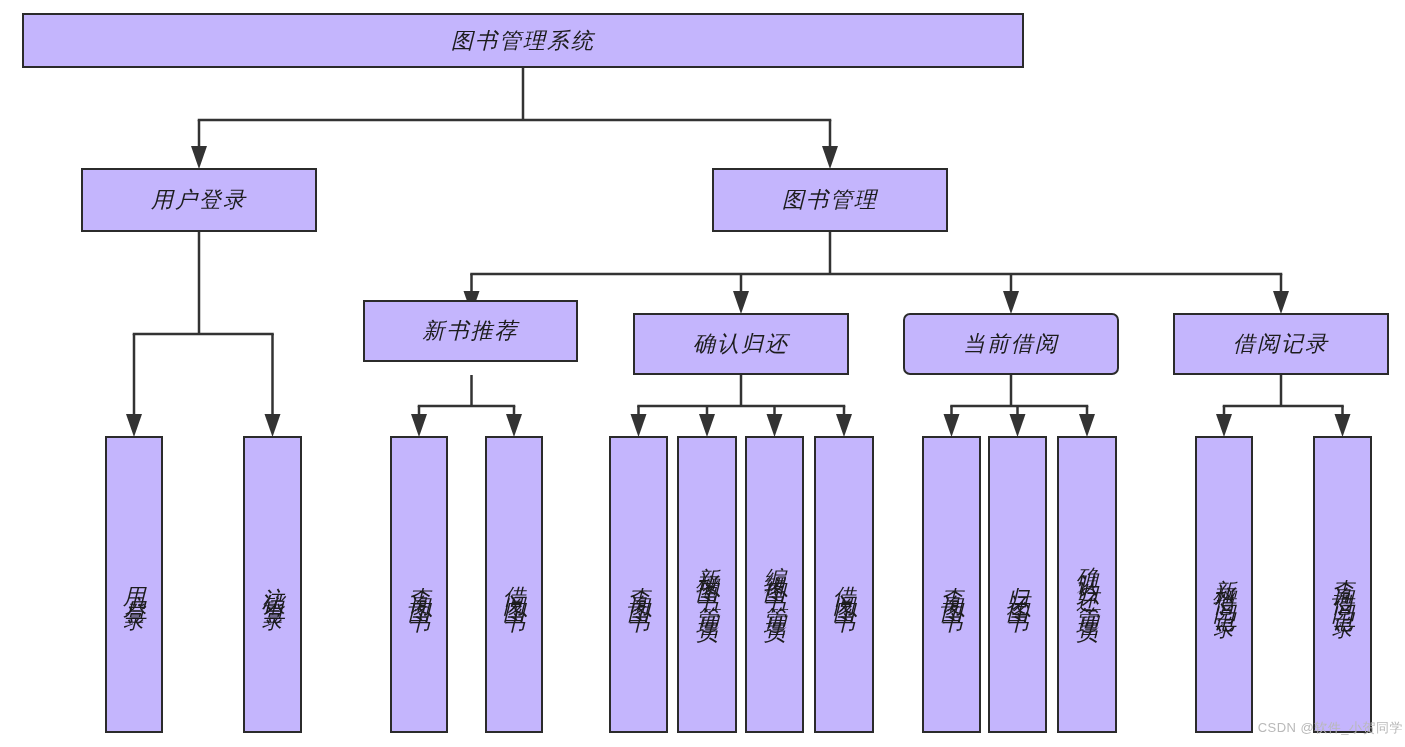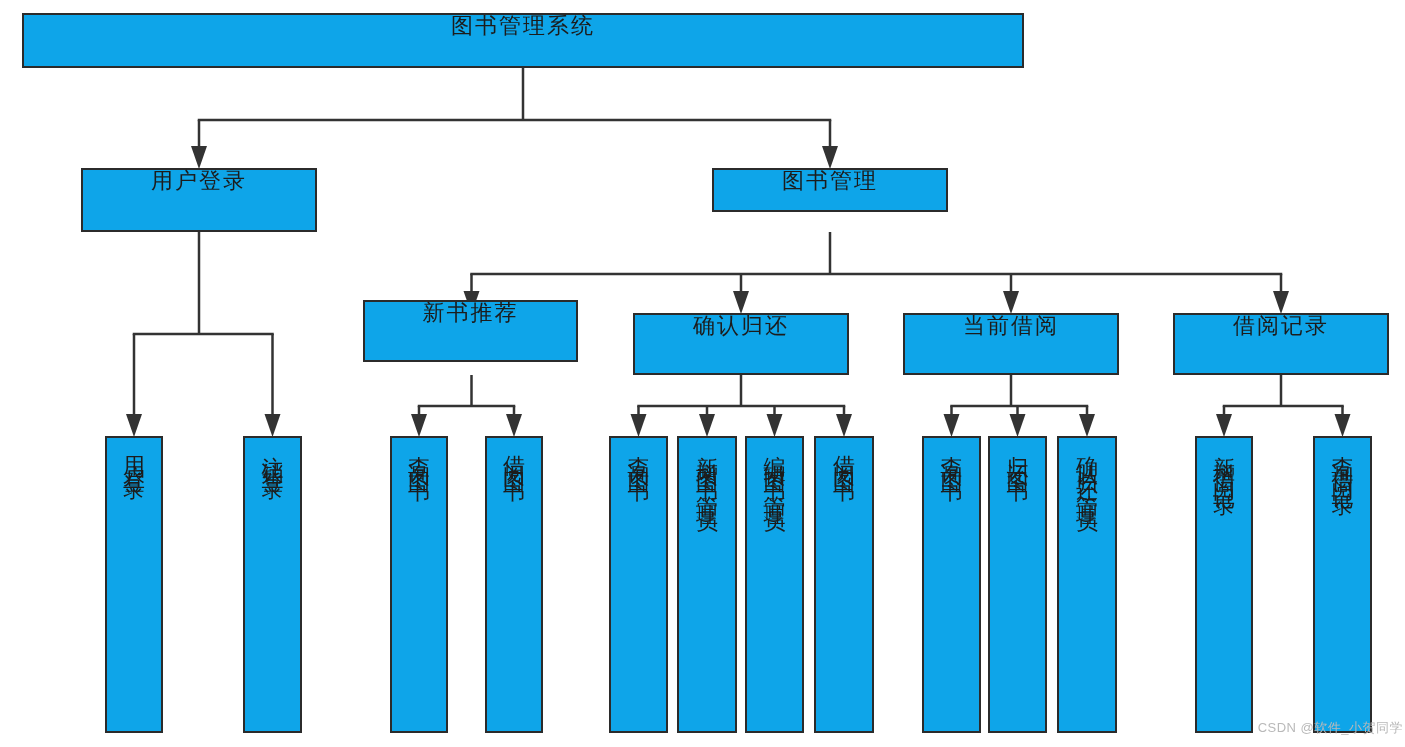--- a/index.html
+++ b/index.html
@@ -7,26 +7,27 @@
     position:relative;
     width:1405px;height:747px;
     background:var(--bg,#ffffff);
     overflow:hidden;
     font-family:"Liberation Sans","DejaVu Sans",sans-serif;
   }
   .wires{position:absolute;left:0;top:0;width:1405px;height:747px;}
   .node{
     position:absolute;
     box-sizing:border-box;
-    background:#0ea5e9;
+    background:#c4b5fd;
     border:2.5px solid var(--border,#2b2b2b);
-    display:flex;align-items:flex-start;justify-content:center;
+    display:flex;align-items:center;justify-content:center;
     color:var(--text,#1c1c1c);
     font-size:22px;
     line-height:1;
+    font-style:italic;
   }
   .node .lbl{letter-spacing:2px;white-space:nowrap;}
   .node.v .lbl{
     writing-mode:vertical-rl;
     text-orientation:mixed;
     letter-spacing:8px;
     white-space:nowrap;
   }
   .watermark{
     position:absolute;
@@ -96,30 +97,30 @@
       <line x1="1342.5" y1="406" x2="1342.5" y2="416" stroke="#333333" stroke-width="2.5"></line>
       <polygon points="1334.5,414 1350.5,414 1342.5,437" fill="#333333"></polygon>
     </svg>
   <div id="nodes">
       <div class="node" style="left: 22px; top: 13px; width: 1002px; height: 55px;">
         <span class="lbl">图书管理系统</span>
       </div>
       <div class="node" style="left: 81px; top: 168px; width: 236px; height: 64px;">
         <span class="lbl">用户登录</span>
       </div>
-      <div class="node" style="left: 712px; top: 168px; width: 236px; height: 44px;">
+      <div class="node" style="left: 712px; top: 168px; width: 236px; height: 64px;">
         <span class="lbl">图书管理</span>
       </div>
       <div class="node" style="left: 363px; top: 300px; width: 215px; height: 62px;">
         <span class="lbl">新书推荐</span>
       </div>
       <div class="node" style="left: 633px; top: 313px; width: 216px; height: 62px;">
         <span class="lbl">确认归还</span>
       </div>
-      <div class="node" style="left: 903px; top: 313px; width: 216px; height: 62px;">
+      <div class="node" style="left: 903px; top: 313px; width: 216px; height: 62px; border-radius: 7px;">
         <span class="lbl">当前借阅</span>
       </div>
       <div class="node" style="left: 1173px; top: 313px; width: 216px; height: 62px;">
         <span class="lbl">借阅记录</span>
       </div>
       <div class="node v" style="left: 105px; top: 436px; width: 58px; height: 297px;">
         <span class="lbl">用户登录</span>
       </div>
       <div class="node v" style="left: 243px; top: 436px; width: 59px; height: 297px;">
         <span class="lbl">注销登录</span>

